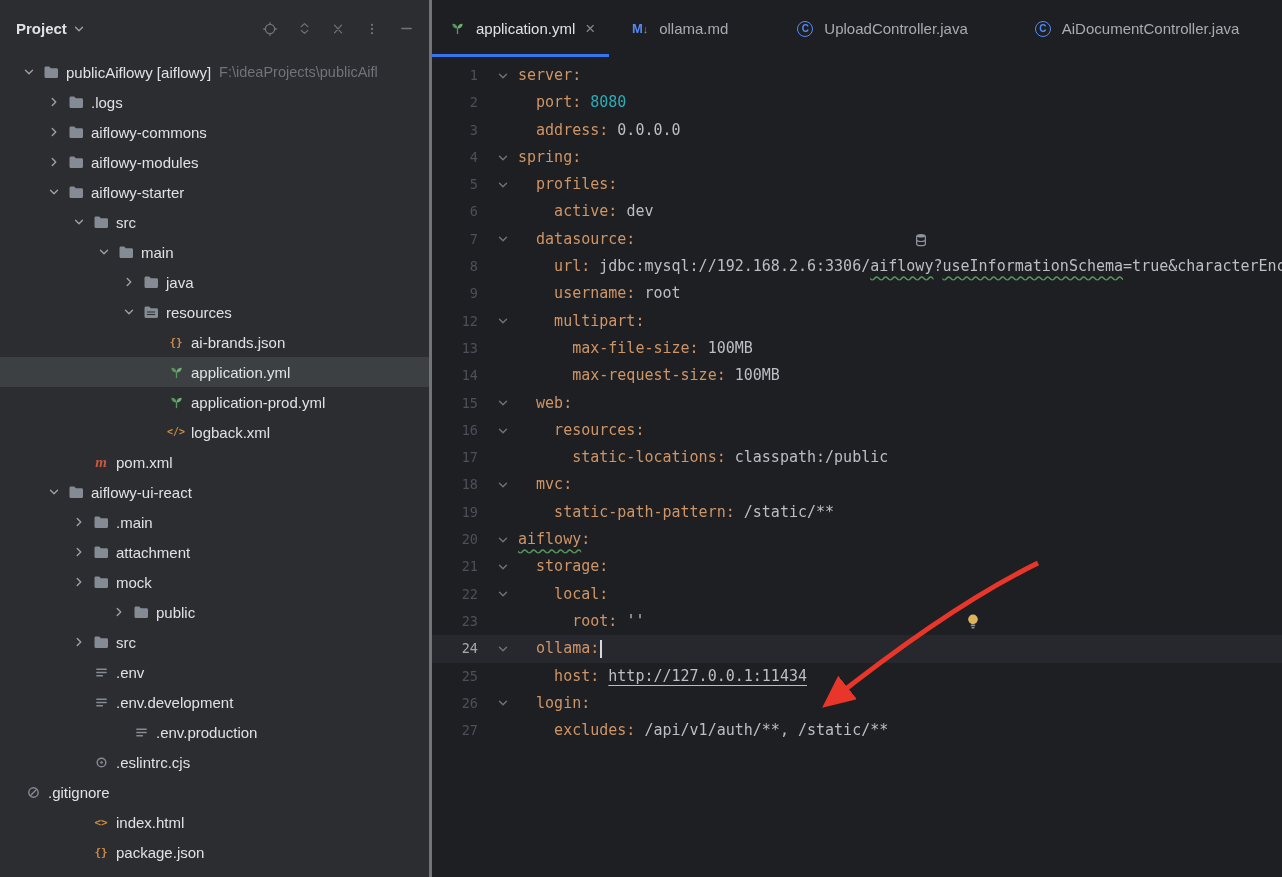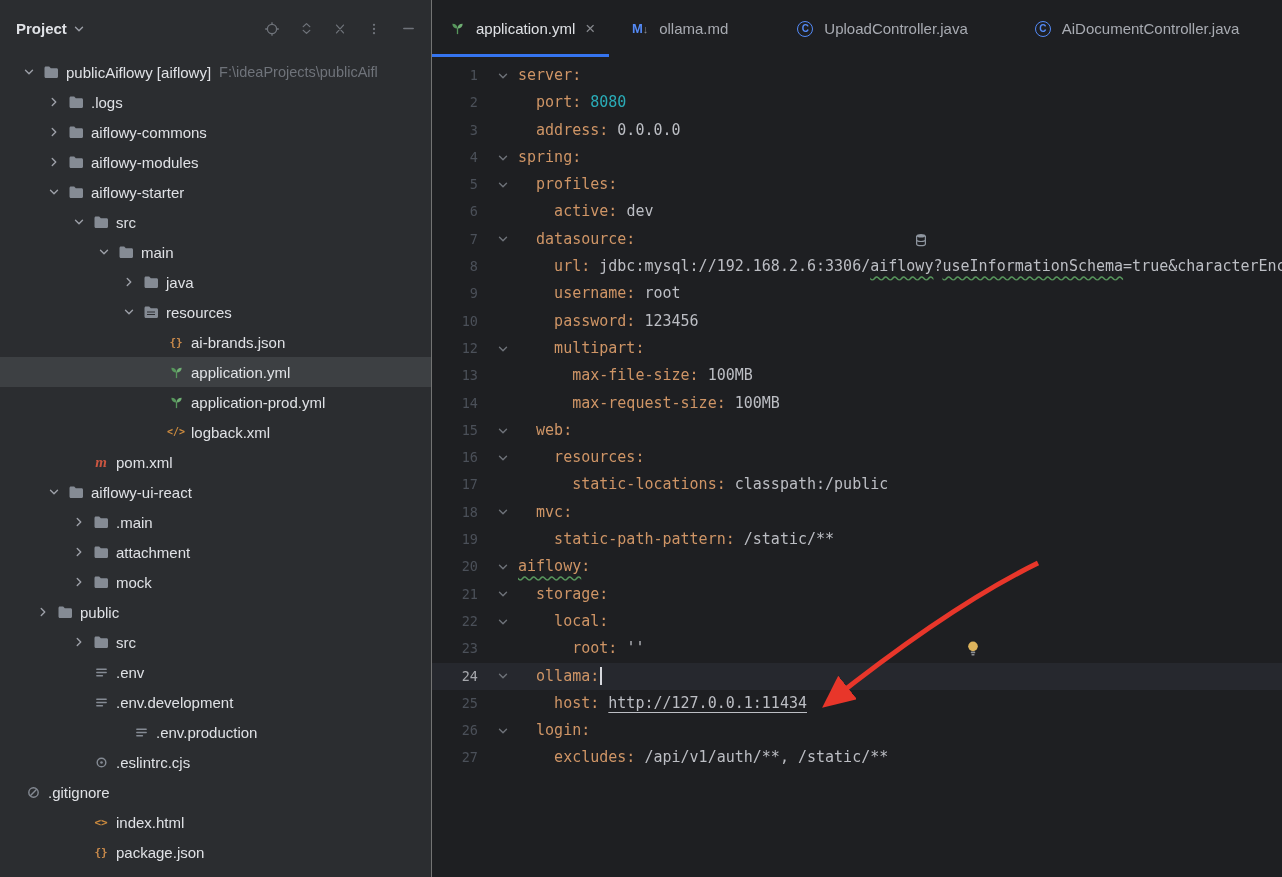--- a/index.html
+++ b/index.html
@@ -6,21 +6,21 @@
   html,body { margin:0; padding:0; }
   body {
     width:1282px; height:877px; overflow:hidden;
     background:#1e1f22; color:#dfe1e5;
     font-family:"Liberation Sans", sans-serif;
     position:relative;
   }
   .app { display:flex; width:1282px; height:877px; }
 
   
-  .panel { width:432px; flex:none; background:#2b2d30; border-right:1px solid #737373; display:flex; flex-direction:column; overflow:hidden; }
+  .panel { width:432px; flex:none; background:#2b2d30; border-right:3px solid #737373; display:flex; flex-direction:column; overflow:hidden; }
   .phead { height:57px; flex:none; display:flex; align-items:center; padding:0 14px 0 16px; }
   .ptitle { display:inline-flex; align-items:center; gap:4px; font-size:15px; font-weight:700; color:#dfe1e5; cursor:default; }
   .ptools { margin-left:auto; display:flex; gap:16px; align-items:center; color:#6f737a; }
   .ptools .icn { width:18px; }
   .tree { flex:1; overflow:hidden; font-size:15px; }
   .trow { height:30px; display:flex; align-items:center; white-space:nowrap; overflow:hidden; }
   .trow.sel { background:var(--selection); }
   .icn { display:inline-flex; align-items:center; justify-content:center; width:22px; height:18px; flex:none; }
   .icn svg { display:block; }
   .chev { color:#9da0a8; }
@@ -316,21 +316,21 @@
               <path d="M6 4l4 4-4 4" fill="none" stroke="currentColor" stroke-width="1.6" stroke-linecap="round" stroke-linejoin="round"></path>
             </svg>
           </span>
           <span class="icn ">
             <svg width="16" height="16" viewBox="0 0 16 16">
               <path d="M1.5 4c0-.8.6-1.5 1.4-1.5h3.3l1.6 1.8h5.8c.8 0 1.4.7 1.4 1.5v6.7c0 .8-.6 1.5-1.4 1.5H2.9c-.8 0-1.4-.7-1.4-1.5z" fill="#858b94"></path>
             </svg>
           </span>
           <span class="tlabel">mock</span>
         </div>
-        <div class="trow" style="padding-left:32px">
+        <div class="trow" style="padding-left:108px">
           <span class="icn chev">
             <svg width="14" height="14" viewBox="0 0 16 16">
               <path d="M6 4l4 4-4 4" fill="none" stroke="currentColor" stroke-width="1.6" stroke-linecap="round" stroke-linejoin="round"></path>
             </svg>
           </span>
           <span class="icn ">
             <svg width="16" height="16" viewBox="0 0 16 16">
               <path d="M1.5 4c0-.8.6-1.5 1.4-1.5h3.3l1.6 1.8h5.8c.8 0 1.4.7 1.4 1.5v6.7c0 .8-.6 1.5-1.4 1.5H2.9c-.8 0-1.4-.7-1.4-1.5z" fill="#858b94"></path>
             </svg>
           </span>
@@ -515,25 +515,20 @@
           </div>
           <div class="cline">
             <span class="ln">8</span>
             <span class="fold"></span>
             <span class="codetext"><span class="t-key">    url: </span><span class="t-plain">jdbc:mysql://192.168.2.6:3306/</span><span class="t-wavy">aiflowy</span><span class="t-plain">?</span><span class="t-wavy">useInformationSchema</span><span class="t-plain">=true&amp;characterEnc</span></span>
           </div>
           <div class="cline">
             <span class="ln">9</span>
             <span class="fold"></span>
             <span class="codetext"><span class="t-key">    username: </span><span class="t-plain">root</span></span>
-          </div>
-          <div class="cline">
-            <span class="ln">10</span>
-            <span class="fold"></span>
-            <span class="codetext"><span class="t-key">    password: </span><span class="t-plain">123456</span></span>
           </div>
           <div class="cline">
             <span class="ln">12</span>
             <span class="fold">
               <span class="icn foldchev">
                 <svg width="14" height="14" viewBox="0 0 16 16">
                   <path d="M4 6l4 4 4-4" fill="none" stroke="currentColor" stroke-width="1.6" stroke-linecap="round" stroke-linejoin="round"></path>
                 </svg>
               </span>
             </span>

